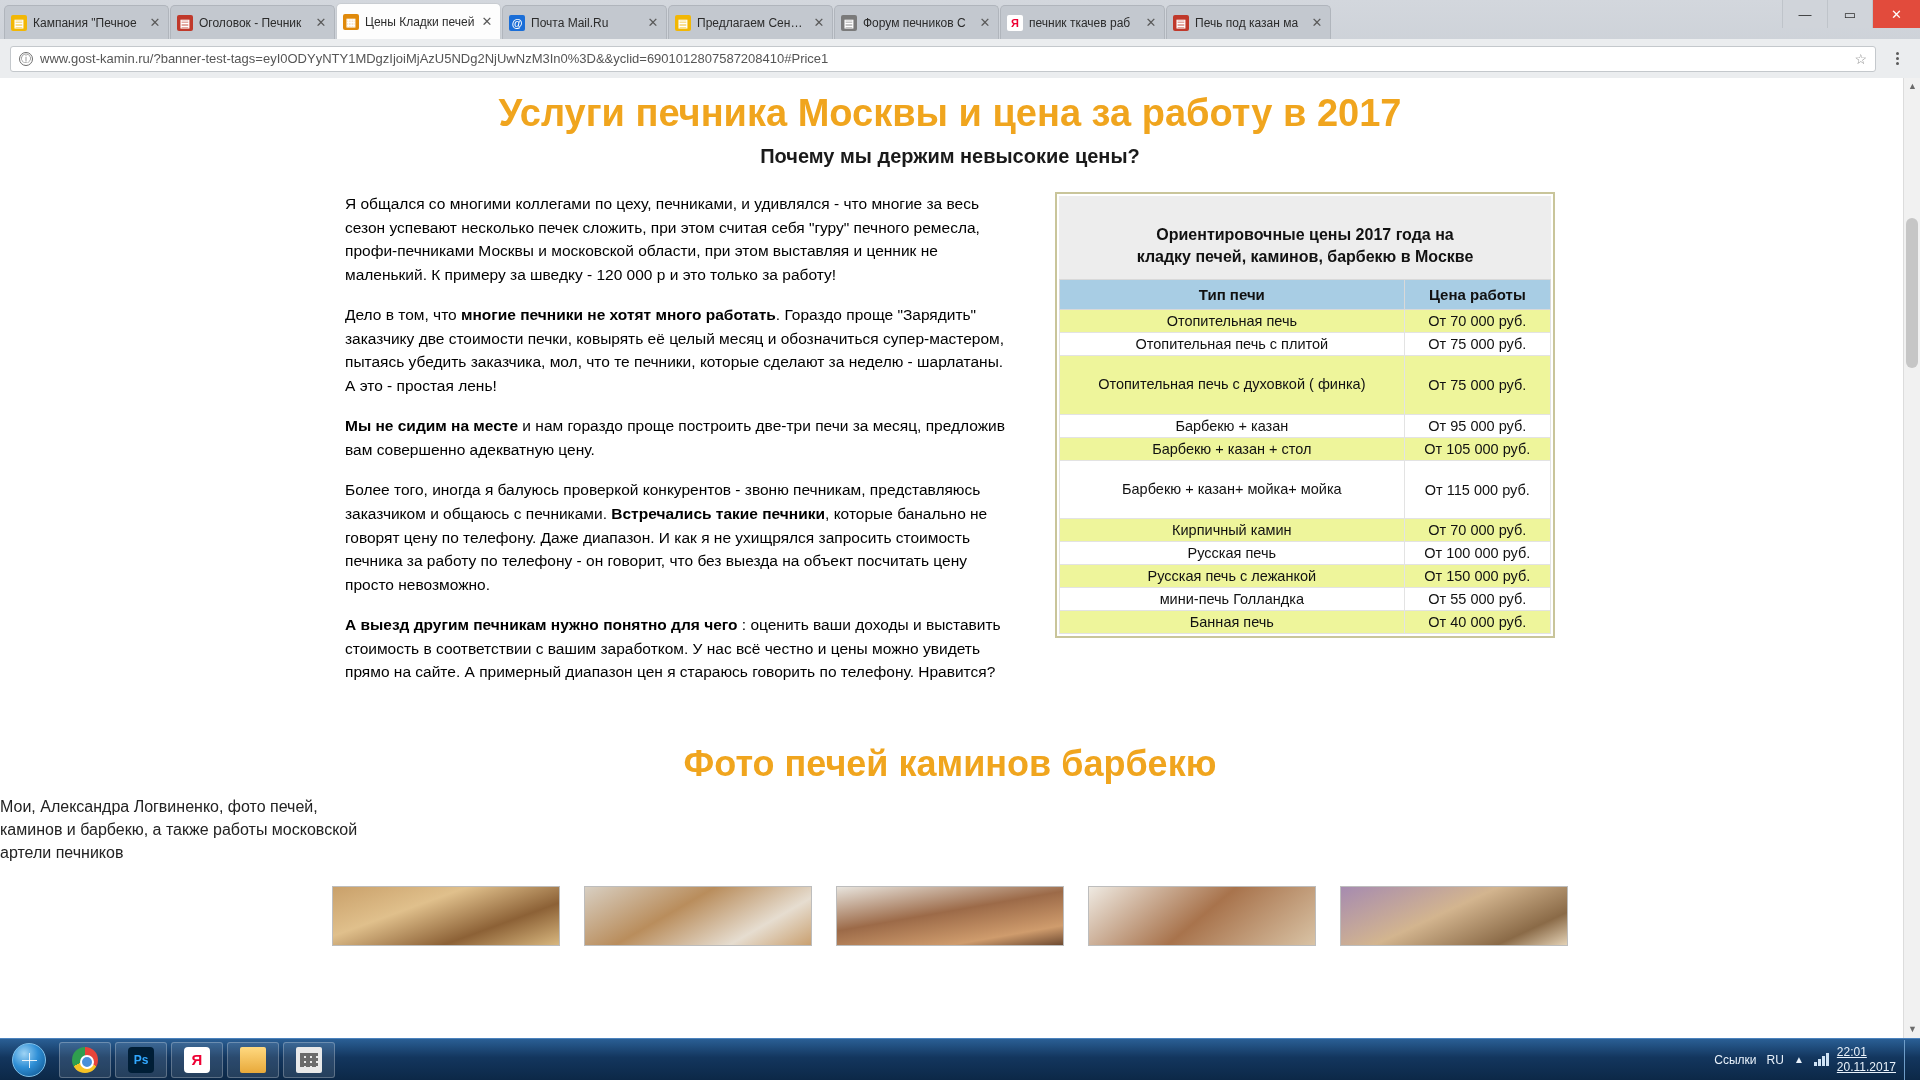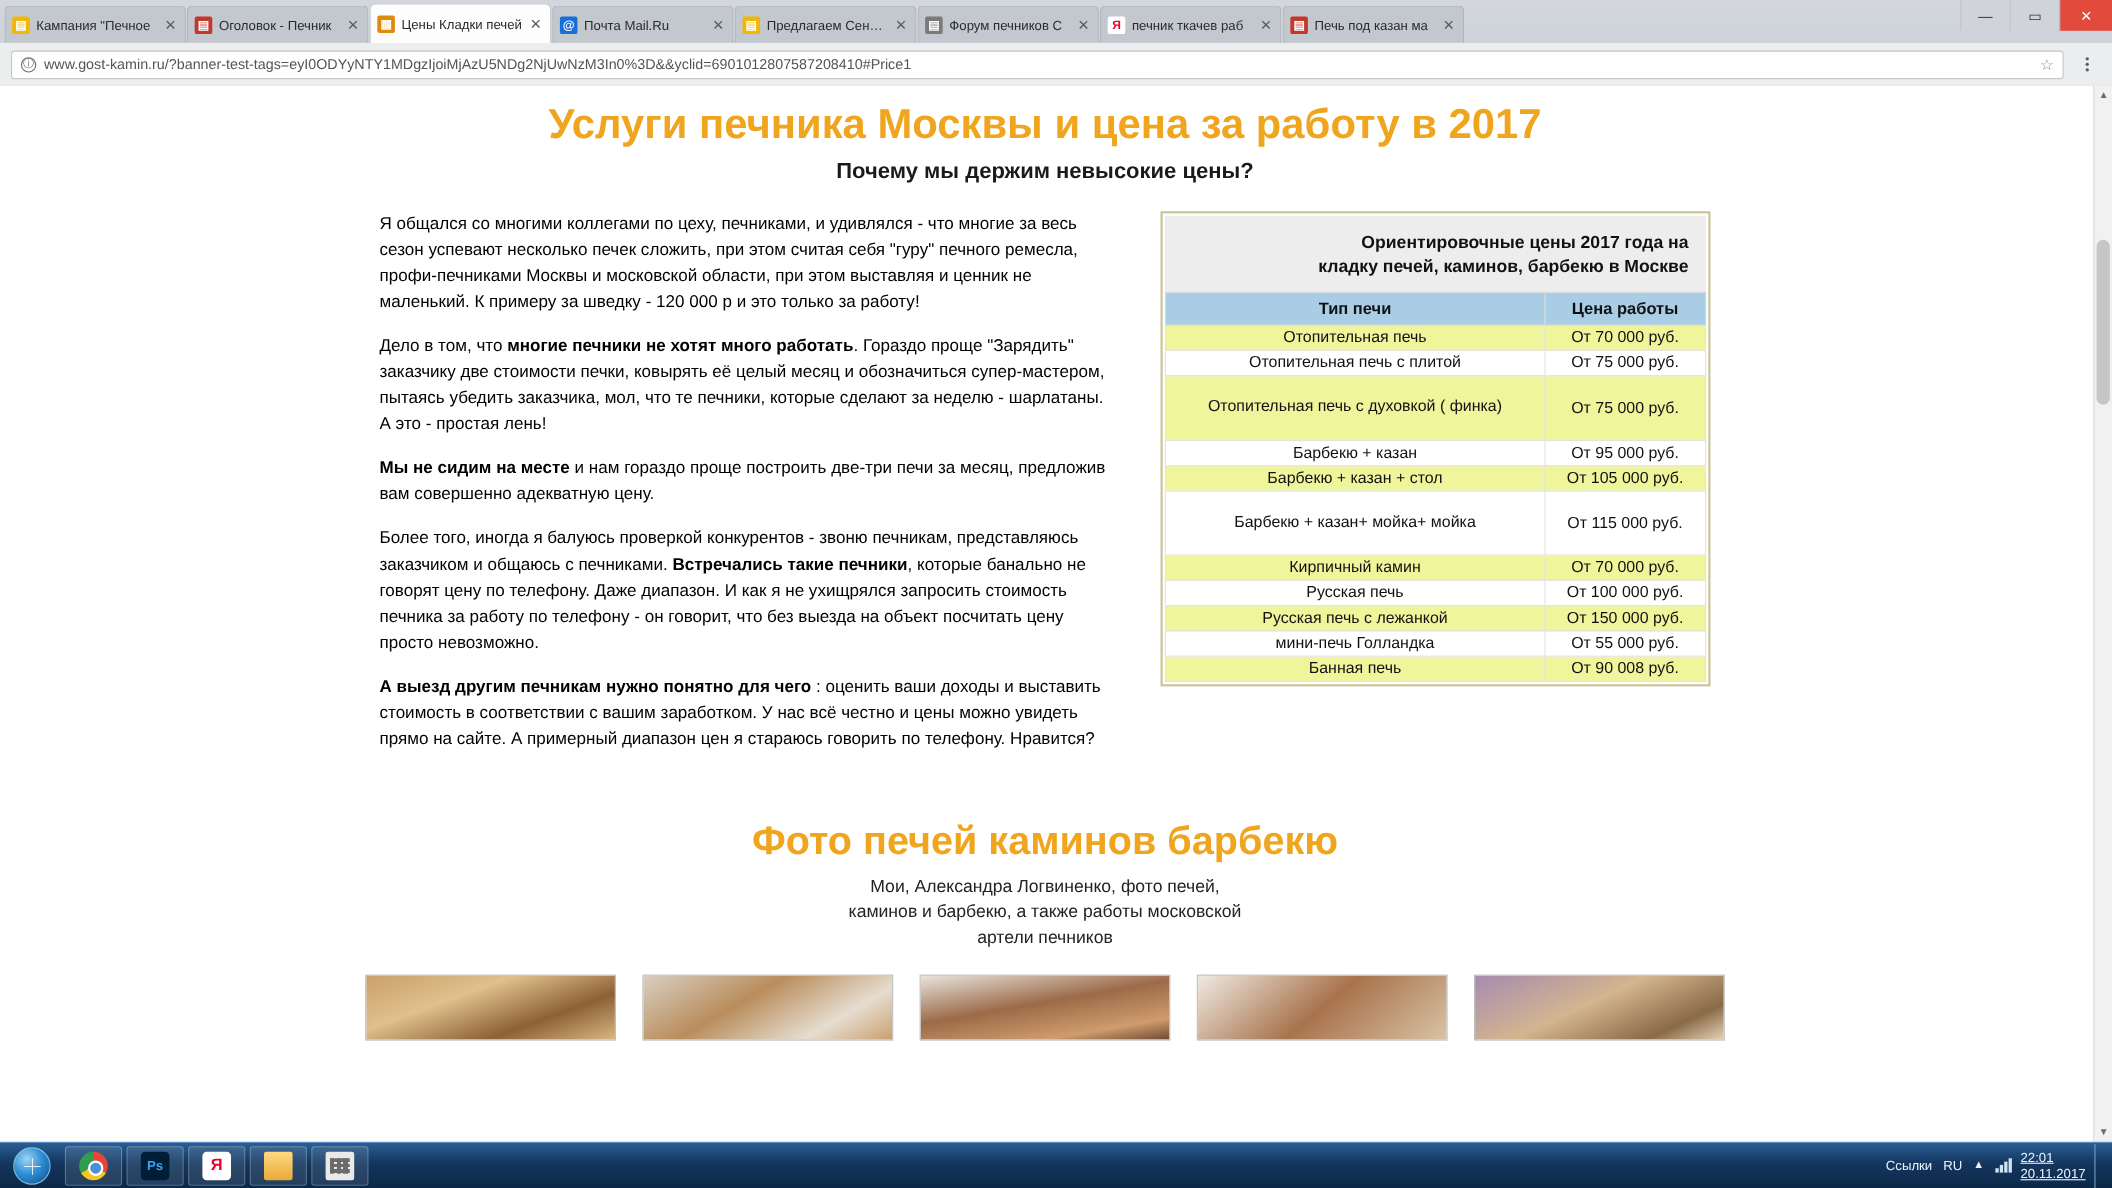--- a/index.html
+++ b/index.html
@@ -158,25 +158,25 @@
   .col-text p { margin: 0 0 17px 0; }
   .col-text b { font-weight: bold; }
 
   .price-box {
     width: 500px;
     border: 2px solid #c9c59a;
     background: #fff;
     padding: 2px;
   }
   .price-head {
-    text-align: right;
+    text-align: center;
     font-weight: bold;
     font-size: 16px;
     color: #111;
-    padding: 14px 16px 12px 16px;
+    padding: 28px 16px 12px 16px;
     line-height: 1.35;
     background: #ededed;
   }
   table.price {
     width: 100%;
     border-collapse: collapse;
     font-size: 14.5px;
   }
   table.price th {
     background: #a8cde4;
@@ -196,21 +196,21 @@
   table.price td.tall { padding: 15px 6px; line-height: 1.9; }
 
   h1.section-title {
     text-align: center;
     color: #f0a51e;
     font-size: 36px;
     font-weight: bold;
     margin: 42px 0 10px 0;
   }
   .section-sub {
-    text-align: center;
+    text-align: left;
     font-size: 16px;
     color: #222;
     line-height: 1.45;
     margin-bottom: 22px;
   }
   .thumbs {
     display: flex;
     justify-content: center;
     gap: 24px;
     margin-top: 10px;
@@ -443,21 +443,21 @@
                 <tr class="alt">
                   <td>Русская печь с лежанкой</td>
                   <td>От 150 000 руб.</td>
                 </tr>
                 <tr>
                   <td>мини-печь Голландка</td>
                   <td>От 55 000 руб.</td>
                 </tr>
                 <tr class="alt">
                   <td>Банная печь</td>
-                  <td>От 90 008 руб.</td>
+                  <td>От 40 000 руб.</td>
                 </tr>
               </tbody>
           </table>
         </div>
       </div>
 
       <h1 class="section-title">Фото печей каминов барбекю</h1>
       <div class="section-sub">
         <div>Мои, Александра Логвиненко, фото печей,</div>
         <div>каминов и барбекю, а также работы московской</div>

